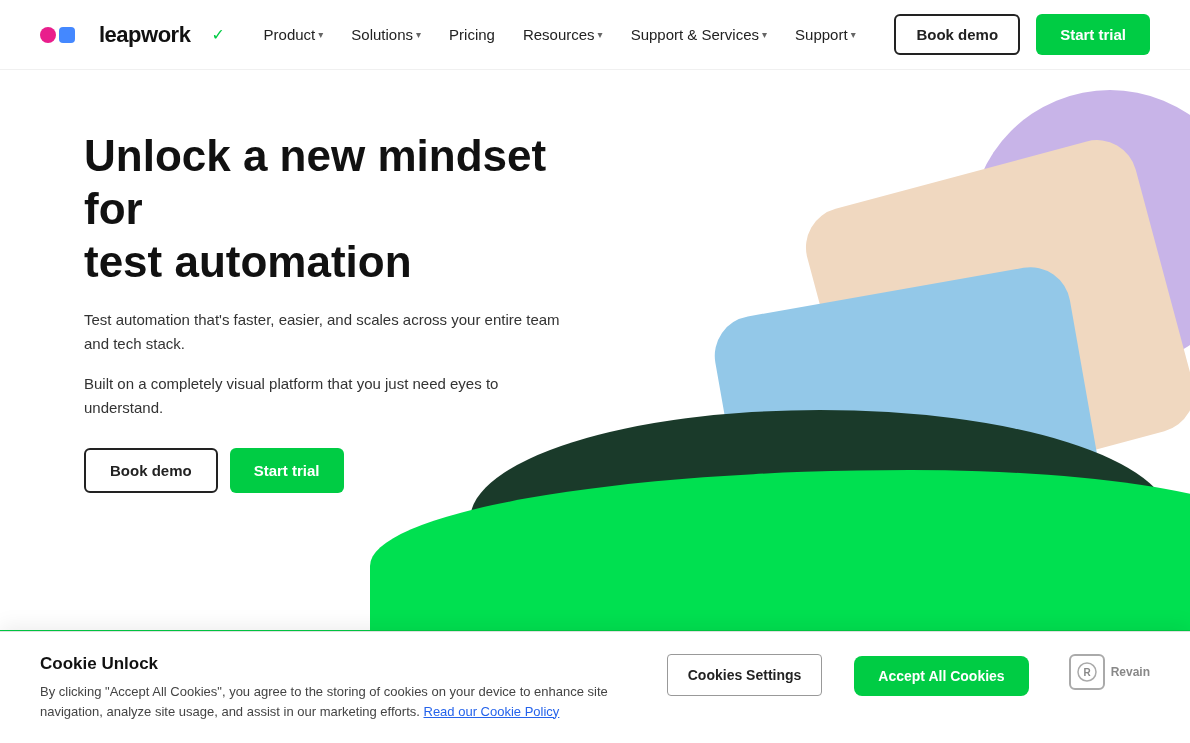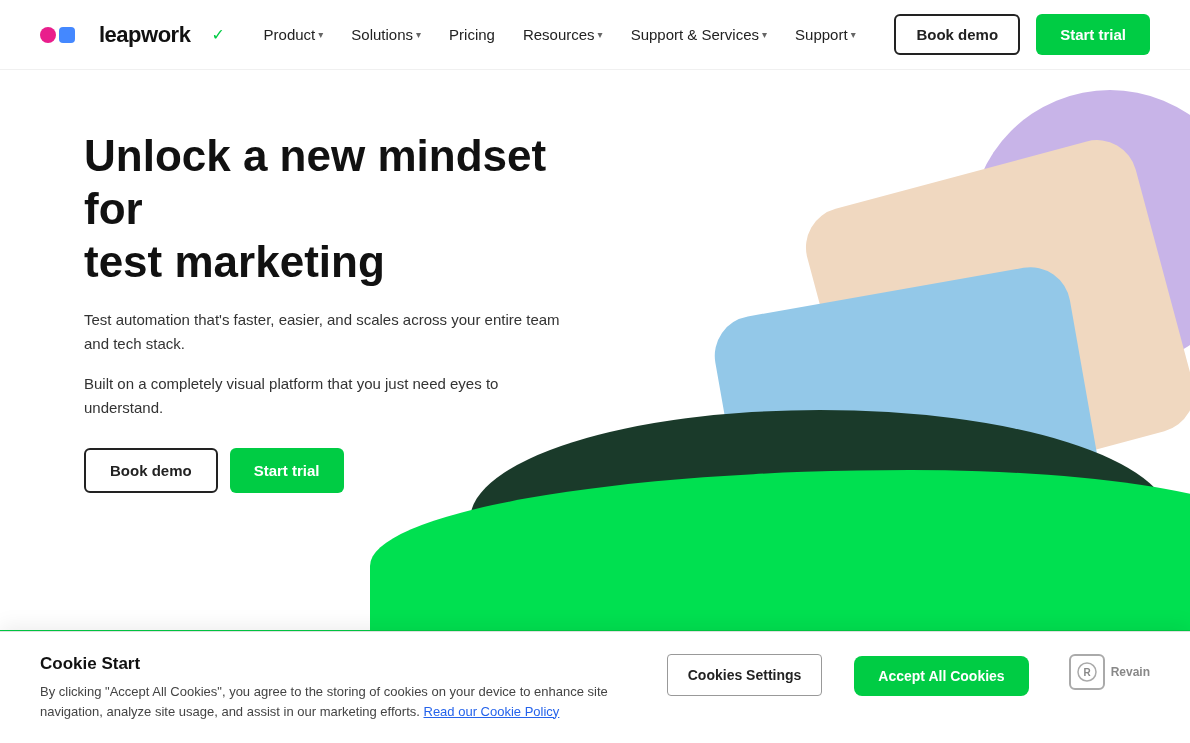--- a/index.html
+++ b/index.html
@@ -162,21 +162,21 @@
   <div class="nav-actions">
     <button class="btn-book-demo">Book demo</button>
     <button class="btn-start-trial-nav">Start trial</button>
   </div>
 </nav>
 
 <section class="hero">
   <div class="hero-content">
     <h1 class="hero-heading">
       <span>Unlock a new mindset for</span>
-      <strong>test marketing</strong>
+      <strong>test automation</strong>
     </h1>
     <p class="hero-subtext">Test automation that's faster, easier, and scales across your entire team and tech stack.</p>
     <p class="hero-subtext">Built on a completely visual platform that you just need eyes to understand.</p>
     <div class="hero-buttons">
       <button class="btn-book-demo-hero">Book demo</button>
       <button class="btn-start-trial-hero">Start trial</button>
     </div>
   </div>
 
   <div class="shapes-container">
@@ -199,21 +199,21 @@
       <svg width="16" height="16" viewBox="0 0 16 16">
           <circle cx="8" cy="8" r="7" fill="#004d1a"></circle>
         </svg>
       VISMA
     </span>
   </div>
 </div>
 
 <div class="cookie-banner">
   <div class="cookie-text-block">
-    <div class="cookie-title">Cookie Start</div>
+    <div class="cookie-title">Cookie Unlock</div>
     <div class="cookie-body">
       <span>By clicking "Accept All Cookies", you agree to the storing of cookies on your device to enhance site navigation, analyze site usage, and assist in our marketing efforts.</span>
       <span> </span>
       <span class="cookie-link">Read our Cookie Policy</span>
     </div>
   </div>
   <div class="cookie-actions">
     <button class="btn-cookie-settings">Cookies Settings</button>
     <button class="btn-accept-cookies">Accept All Cookies</button>
   </div>

